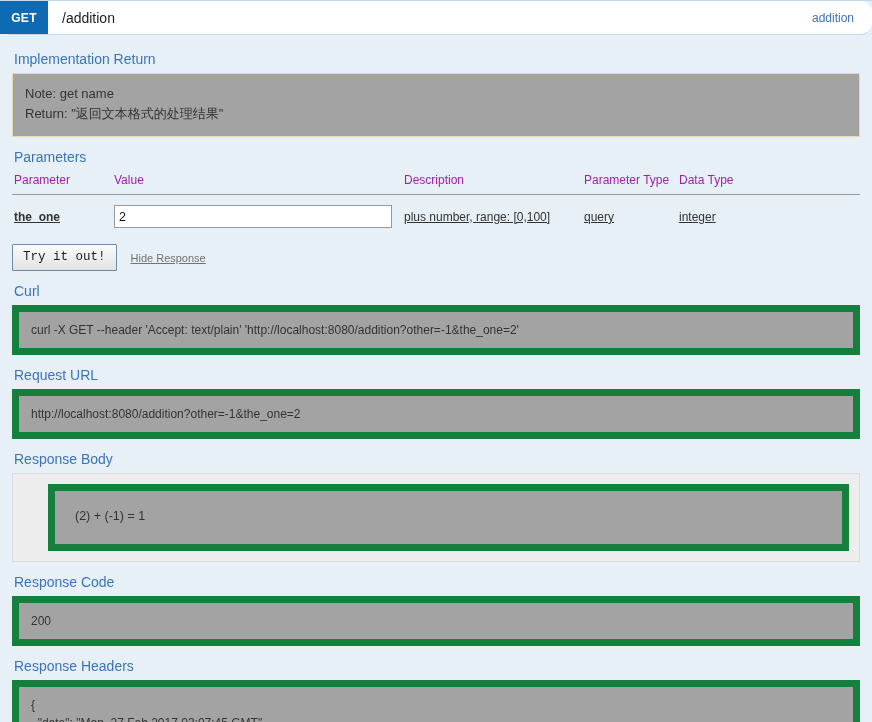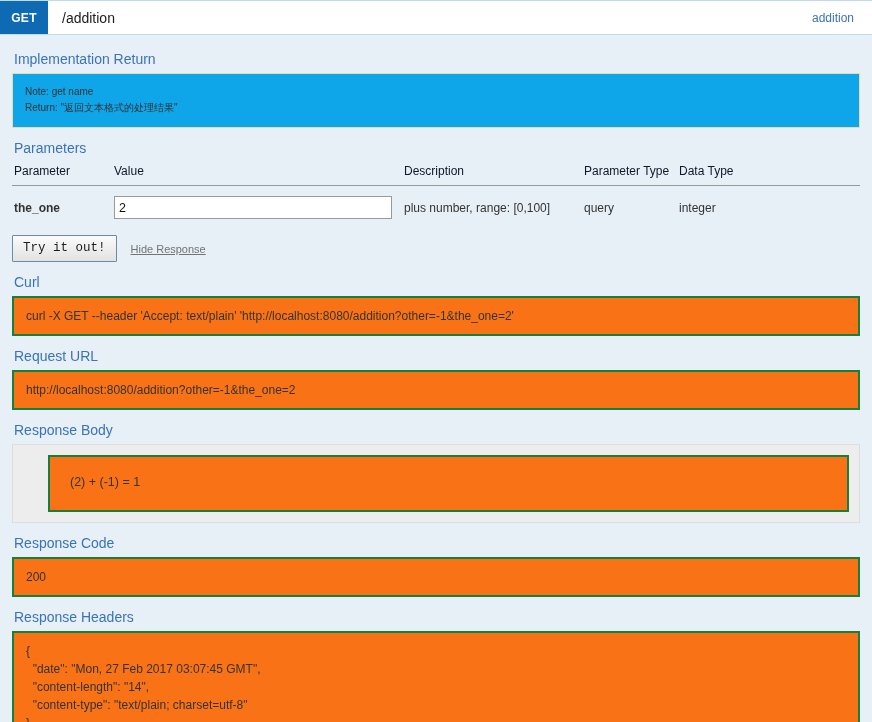--- a/index.html
+++ b/index.html
@@ -26,20 +26,21 @@
   }
 
   
   .op-heading {
     height: 34px;
     background: #ffffff;
     border-bottom: 1px solid #c3d9ec;
     display: flex;
     align-items: stretch;
     position: relative;
+    border-radius: 11px;
   }
   .http-method {
     width: 48px;
     min-width: 48px;
     background: #0f6ab4;
     color: #ffffff;
     font-size: 12px;
     font-weight: bold;
     letter-spacing: .3px;
     display: flex;
@@ -70,35 +71,35 @@
   }
   h4.section-title {
     margin: 12px 0 6px 2px;
     font-size: 14px;
     font-weight: normal;
     color: #3b73b9;
   }
   h4.section-title.first { margin-top: 6px; }
 
   .block {
-    background: #f97316;
-    border: 2px solid #15803d;
+    background: #a3a3a3;
+    border: 7px solid #15803d;
     padding: 9px 12px;
     font-size: 12px;
     color: #333333;
     line-height: 1.5;
     white-space: pre-wrap;
     word-break: break-all;
   }
   .block.notes {
-    background: #0ea5e9;
+    background: #a3a3a3;
     border: 1px solid #e5dcb0;
     padding: 10px 12px 12px 12px;
     line-height: 1.55;
-    font-size: 10px;
+    font-size: 13px;
   }
 
   
   .response-body-wrap {
     background: #ededed;
     border: 1px solid #dddddd;
     padding: 10px;
   }
   .response-body-wrap .block {
     padding: 16px 14px 18px 20px;
@@ -108,32 +109,32 @@
 
   
   table.params {
     width: 100%;
     border-collapse: collapse;
     font-size: 12px;
   }
   table.params thead th {
     text-align: left;
     font-weight: normal;
-    color: #0f172a;
+    color: #a21caf;
     font-size: 12px;
     padding: 2px 6px 7px 2px;
     border-bottom: 1px solid #999999;
   }
   table.params tbody td {
     padding: 10px 6px 10px 2px;
     vertical-align: middle;
     border-bottom: 1px solid #d8dfe6;
     color: #333333;
   }
-  table.params tbody tr:last-child td { border-bottom: none; }
+  table.params tbody tr:last-child td { border-bottom: none; text-decoration: underline; }
   td.p-name { font-weight: bold; color: #222222; width: 100px; }
   td.p-value { width: 290px; }
   td.p-desc { width: 180px; }
   td.p-type { width: 95px; }
   td.p-datatype { }
 
   input.param-input {
     width: 278px;
     height: 23px;
     padding: 2px 4px;

